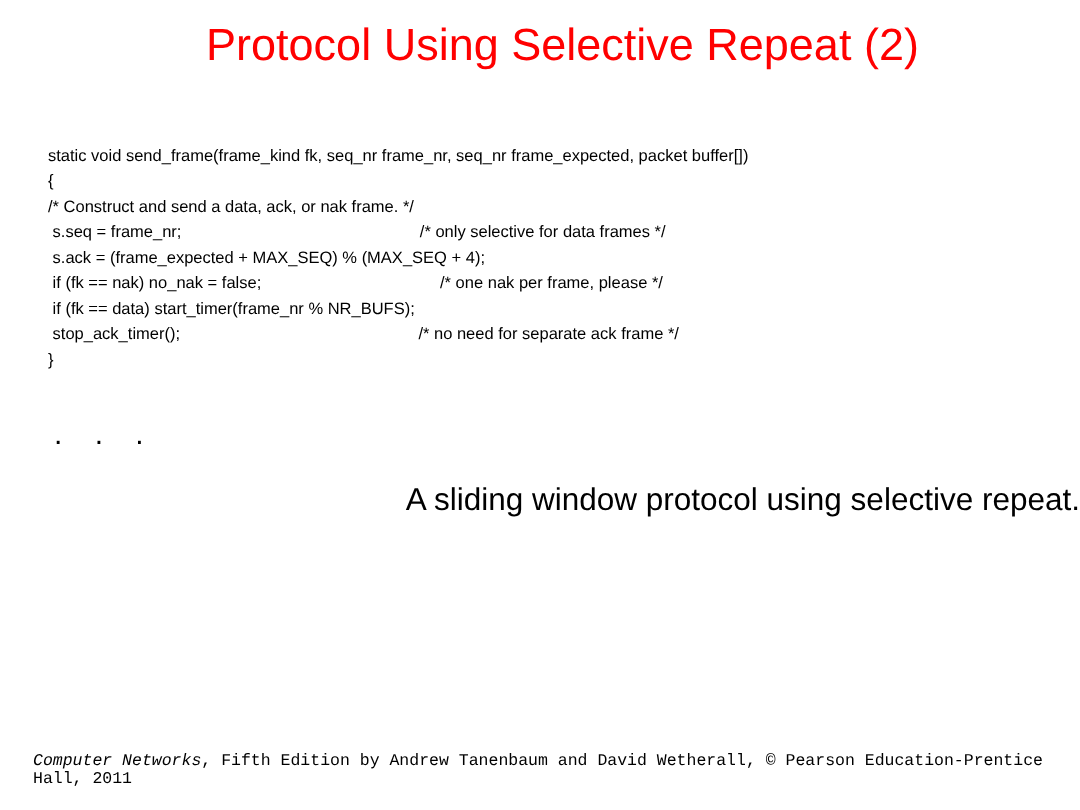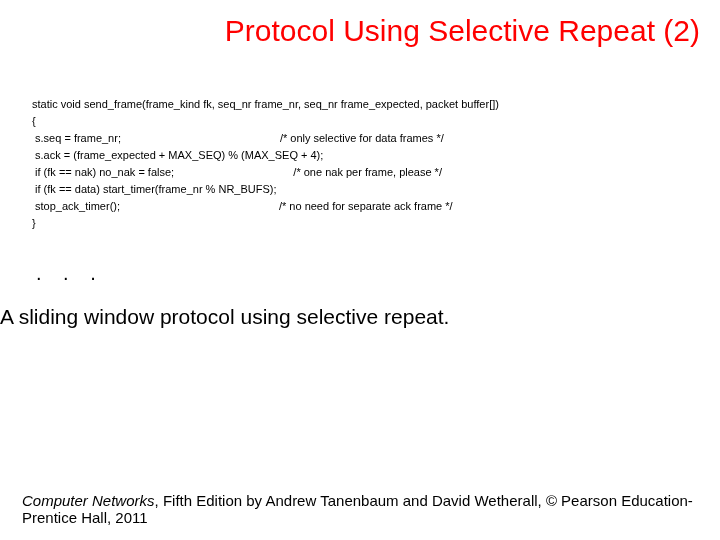--- a/index.html
+++ b/index.html
@@ -12,21 +12,21 @@
       height: 540px;
       background: #ffffff;
       font-family: Arial, sans-serif;
       position: relative;
       overflow: hidden;
     }
     .title {
       color: #ff0000;
       font-size: 30px;
       font-weight: normal;
-      text-align: right;
+      text-align: center;
       margin-top: 14px;
       margin-left: 50px;
       margin-right: 20px;
       font-family: Arial, sans-serif;
     }
     .code-block {
       margin-top: 48px;
       margin-left: 32px;
       font-family: Arial, sans-serif;
       font-size: 11px;
@@ -37,47 +37,48 @@
       white-space: pre;
     }
     .ellipsis {
       margin-top: 30px;
       margin-left: 36px;
       font-size: 20px;
       letter-spacing: 8px;
       color: #000;
     }
     .caption {
-      text-align: left;
+      text-align: right;
       font-size: 21px;
       margin-top: 20px;
       color: #000;
       font-family: Arial, sans-serif;
     }
     .footer {
       position: absolute;
       bottom: 14px;
       left: 22px;
-      font-size: 15px;
+      font-size: 11px;
       color: #000;
-      font-family: Liberation Sans, sans-serif;
+      font-family: Liberation Mono, monospace;
       margin-top: 33px;
     }
     .footer .italic {
       font-style: italic;
     }
   </style>
 </head>
 <body>
 
 <h1 class="title">Protocol Using Selective Repeat (2)</h1>
 
 <div class="code-block">
   <div class="code-line">static void send_frame(frame_kind fk, seq_nr frame_nr, seq_nr frame_expected, packet buffer[])</div>
   <div class="code-line">{</div>
+  <div class="code-line">/* Construct and send a data, ack, or nak frame. */</div>
   <div class="code-line"></div>
   <div class="code-line"> s.seq = frame_nr;                                                    /* only selective for data frames */</div>
   <div class="code-line"> s.ack = (frame_expected + MAX_SEQ) % (MAX_SEQ + 4);</div>
   <div class="code-line"> if (fk == nak) no_nak = false;                                       /* one nak per frame, please */</div>
   <div class="code-line"> if (fk == data) start_timer(frame_nr % NR_BUFS);</div>
   <div class="code-line"> stop_ack_timer();                                                    /* no need for separate ack frame */</div>
   <div class="code-line">}</div>
 </div>
 
 <div class="ellipsis">. . .</div>

